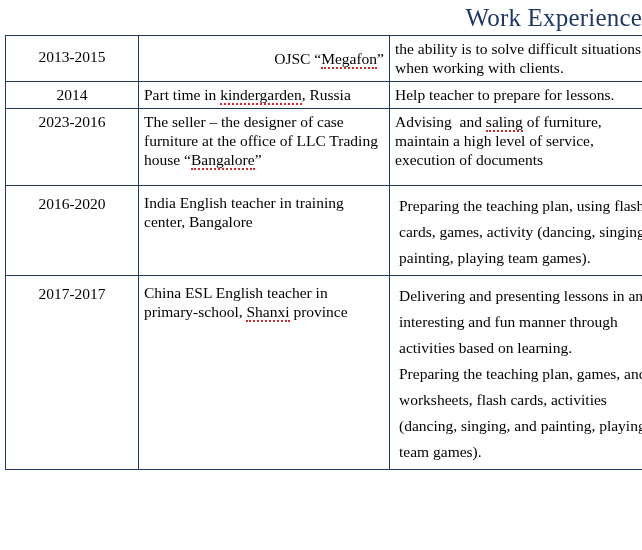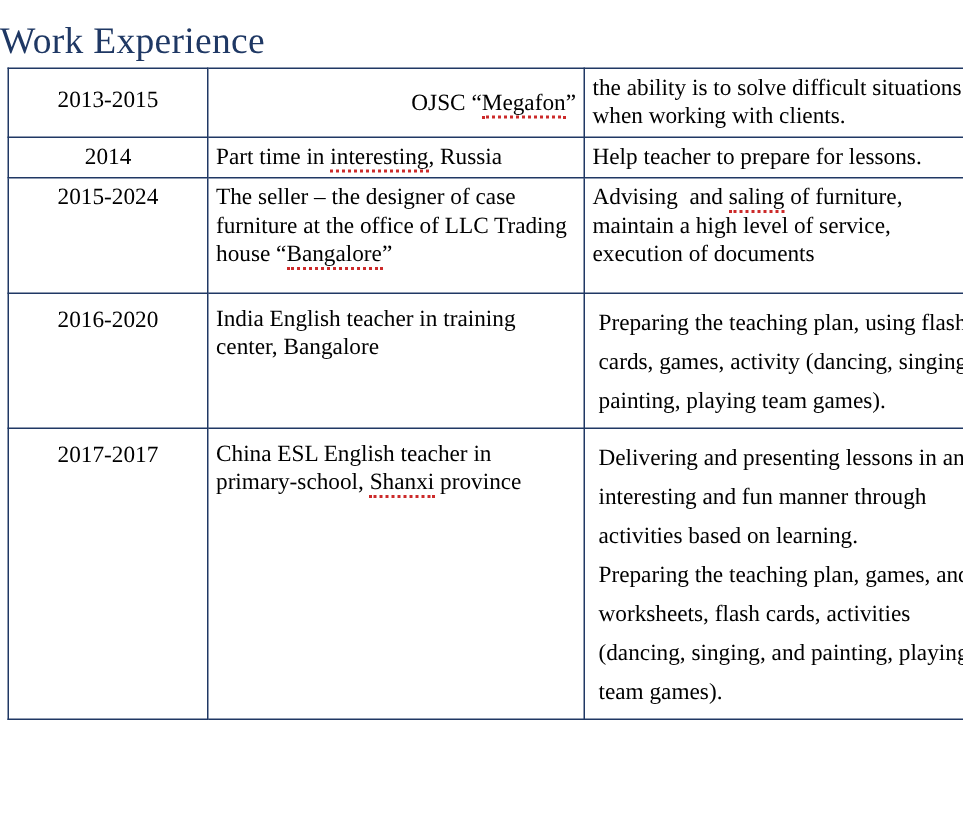--- a/index.html
+++ b/index.html
@@ -14,26 +14,26 @@
     color: #000000;
     overflow: hidden;
   }
   .page {
     position: relative;
     width: 642px;
     height: 550px;
     box-sizing: border-box;
   }
   .doc-title {
-    text-align: left;
+    text-align: right;
     font-family: "Liberation Serif", serif;
     font-size: 25px;
     color: #1F3864;
     line-height: 30px;
-    padding-top: 13px;
+    padding-top: 3px;
     padding-bottom: 2px;
     letter-spacing: 0.2px;
   }
   table.experience {
     border-collapse: collapse;
     width: 634px;
     margin-left: 5px;
     table-layout: fixed;
   }
   table.experience td {
@@ -99,25 +99,25 @@
 
   <table class="experience">
     <tbody>
       <tr class="row-0">
         <td class="col-period">2013-2015</td>
         <td class="col-role">OJSC “<span class="spell">Megafon</span>”</td>
         <td class="col-duties">the ability is to solve difficult situations when working with clients.</td>
       </tr>
       <tr class="row-1">
         <td class="col-period">2014</td>
-        <td class="col-role">Part time in <span class="spell">interesting</span>, Russia</td>
+        <td class="col-role">Part time in <span class="spell">kindergarden</span>, Russia</td>
         <td class="col-duties">Help teacher to prepare for lessons.</td>
       </tr>
       <tr class="row-2">
-        <td class="col-period">2015-2024</td>
+        <td class="col-period">2023-2016</td>
         <td class="col-role">The seller – the designer of case furniture at the office of LLC Trading house “<span class="spell">Bangalore</span>”</td>
         <td class="col-duties">Advising&nbsp; and <span class="spell">saling</span> of furniture, maintain a high level of service, execution of documents</td>
       </tr>
       <tr class="row-3">
         <td class="col-period">2016-2020</td>
         <td class="col-role">India  English teacher in training center, Bangalore</td>
         <td class="col-duties">Preparing the teaching plan, using flash cards, games, activity (dancing, singing, painting, playing team games).</td>
       </tr>
       <tr class="row-4">
         <td class="col-period">2017-2017</td>

